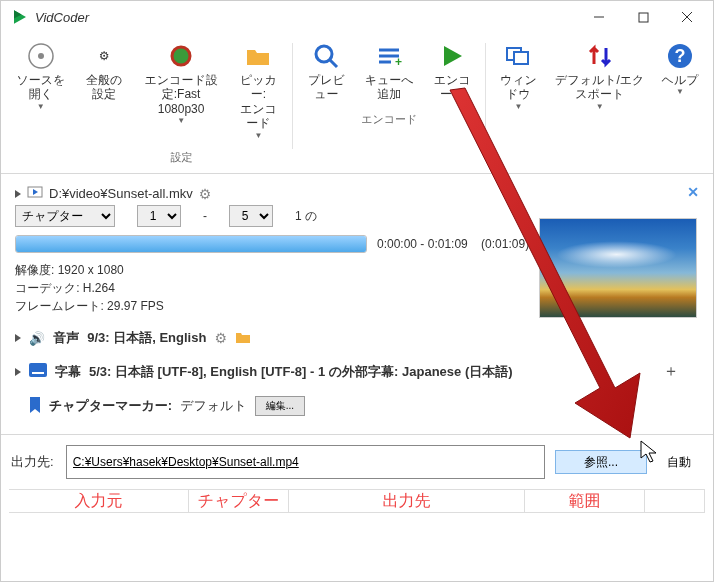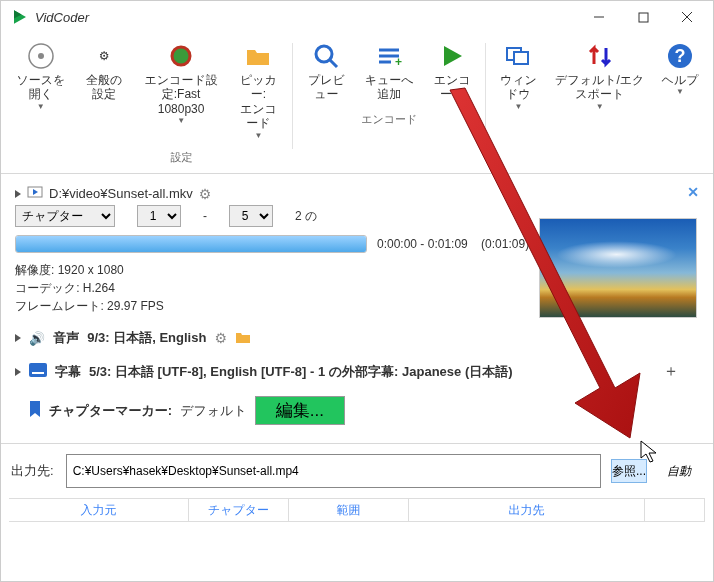--- a/index.html
+++ b/index.html
@@ -26,31 +26,31 @@
   select.combo { height: 22px; border: 1px solid #aaa; font-size: 12px; padding: 0 2px;}
   .combo.wide { width: 100px; }
   .combo.narrow { width: 44px; text-align:center;}
   .progress-wrap { display: flex; align-items: center; gap: 10px; }
   .progress { width: 352px; height: 18px; border: 1px solid #bfbfbf; border-radius: 3px; background: #eee; overflow: hidden;}
   .progress .bar { width: 100%; height: 100%; background: linear-gradient(#9bd2ff,#4fa9ea); }
   .progress-times { font-size: 12px; color:#333;}
   .meta { margin-top: 8px; font-size: 12px; line-height: 1.5; }
   .section-row { display:flex; align-items:center; gap:8px; margin-top: 14px; font-size: 13px;}
   .section-row .bold { font-weight: bold; }
-  .editbtn { border: 1px solid #999; background: #22c55e; padding: 2px 20px; font-size:17px; }
+  .editbtn { border: 1px solid #999; background: #e5e5e5; padding: 2px 10px; font-size:10px; }
   .preview-thumb { position: absolute; right: 16px; top: 44px; width: 158px; height: 100px; background: linear-gradient(180deg,#1a5db5 0%,#3a82c9 30%,#86b8d8 55%,#e3c15c 72%,#b77a23 80%,#2d4c41 100%); border:1px solid #ccc;}
   .preview-thumb::before{content:"";position:absolute;left:10%;top:22%;width:78%;height:28%;background:radial-gradient(ellipse at 50% 50%, rgba(255,255,255,0.9), rgba(255,255,255,0) 70%);}
   .out-pane { border-top:1px solid #d8d8d8; margin-top: 8px; padding: 10px 8px 0; }
   .out-row { display:flex; align-items:center; gap:6px;}
   .out-row .olabel{ font-size:13px; padding: 0 6px 0 2px;}
-  .out-input { flex:1; border:1px solid #888; height:30px; padding:16px 6px; font-size:12px;}
-  .accent-btn { height: 24px; border: 1px solid #7fb5e8; background: #d6ebff; padding: 0 0; font-size:12px; margin-left:4px;}
-  .auto-btn { height:24px; border: none; background: transparent; padding:0 14px; font-size:12px;font-style:italic;}
+  .out-input { flex:1; border:1px solid #888; height:30px; padding:16px 6px; font-size:12px;text-decoration:underline;}
+  .accent-btn { height: 24px; border: 1px solid #7fb5e8; background: #d6ebff; padding: 0 28px; font-size:12px; margin-left:4px;}
+  .auto-btn { height:24px; border: none; background: transparent; padding:0 14px; font-size:12px;}
   .grid-head { display:flex; border:1px solid #ddd; border-left:none; border-right:none; height: 24px; margin-top:10px; align-items:stretch;}
-  .grid-head .cell { border-right:1px solid #ddd; display:flex; align-items:center; justify-content:center; font-size:12px; color:#3b82f6; background:#fff;}
+  .grid-head .cell { border-right:1px solid #ddd; display:flex; align-items:center; justify-content:center; font-size:16px; color:#ef4444; background:#fff;}
   .grid-body { height: 70px; border-bottom:1px solid #eee;}
   .arrow-svg { position: absolute; left: 360px; top: 78px; pointer-events:none; z-index: 60;}
   .cursor { position: absolute; left: 640px; top: 440px; z-index: 70; pointer-events:none;}
 </style>
 </head>
 <body>
 
 <div class="window">
 
   <div class="titlebar">
@@ -220,21 +220,21 @@
       <select class="combo wide">
         <option>チャプター</option>
       </select>
       <select class="combo narrow">
         <option>1</option>
       </select>
       <span>-</span>
       <select class="combo narrow">
         <option>5</option>
       </select>
-      <span>2 の</span>
+      <span>1 の</span>
     </div>
 
     <div class="progress-wrap">
       <div class="progress">
           <div class="bar"></div>
         </div>
       <span class="progress-times">
         <span>0:00:00 - 0:01:09</span>
         &nbsp;&nbsp;
         <span>(0:01:09)</span>
@@ -292,22 +292,22 @@
     <div class="out-row">
       <span class="olabel">出力先:</span>
       <input class="out-input" type="text" value="C:¥Users¥hasek¥Desktop¥Sunset-all.mp4" style="">
       <button class="accent-btn">参照...</button>
       <button class="auto-btn">自動</button>
     </div>
 
     <div class="grid-head">
       <div class="cell" style="width:180px;">入力元</div>
       <div class="cell" style="width:100px;">チャプター</div>
+      <div class="cell" style="flex:1;">出力先</div>
       <div class="cell" style="width:120px;">範囲</div>
-      <div class="cell" style="flex:1;">出力先</div>
       <div class="cell" style="width:60px;"></div>
     </div>
     <div class="grid-body"></div>
   </div>
 </div>
 
 <svg class="arrow-svg" width="320" height="390">
   <defs>
     <linearGradient id="ag" x1="0" y1="0" x2="1" y2="1">
       <stop offset="0" stop-color="#d33"></stop>

